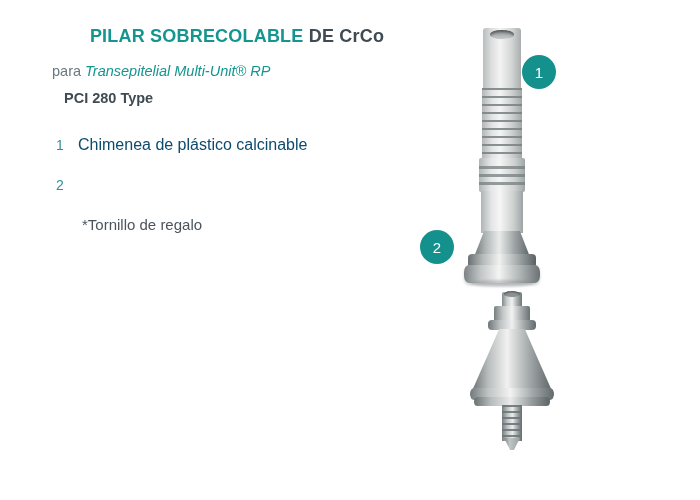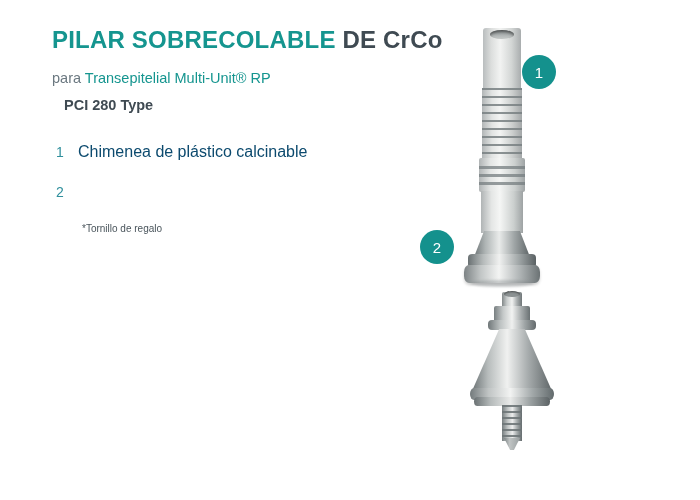--- a/index.html
+++ b/index.html
@@ -21,39 +21,39 @@
   }
 
   
   .text-col {
     position: absolute;
     left: 52px;
     top: 26px;
     width: 370px;
   }
   .title {
-    font-size: 24px;
+    font-size: 18px;
     font-weight: bold;
     letter-spacing: 0.2px;
     line-height: 1.2;
     margin: 0 0 14px 0;
     white-space: nowrap;
     text-align: center;
   }
   .title .t-teal { color: #15958f; }
   .title .t-dark { color: #3f4a52; }
 
   .subline {
     font-size: 14.5px;
     color: #6b7880;
     margin: 0 0 9px 0;
     line-height: 1.35;
     white-space: nowrap;
   }
-  .subline .accent { color: #15958f; }
+  .subline .accent { color: #15958f; font-style: italic; }
   .subline.second { margin-left: 3px; margin-bottom: 16px; }
 
   .model {
     font-size: 14.5px;
     font-weight: bold;
     color: #3f4a52;
     margin: 0 0 30px 12px;
   }
 
   .legend-row {
@@ -68,21 +68,21 @@
     color: #2f8f9c;
     text-align: left;
     padding-left: 4px;
     box-sizing: border-box;
   }
   .legend-text {
     font-size: 16px;
     color: #0c4a6e;
   }
   .footnote {
-    font-size: 10px;
+    font-size: 15px;
     color: #4a555c;
     margin-left: 30px;
     margin-top: 18px;
   }
 
   
   .illus {
     position: absolute;
     left: 420px;
     top: 10px;

